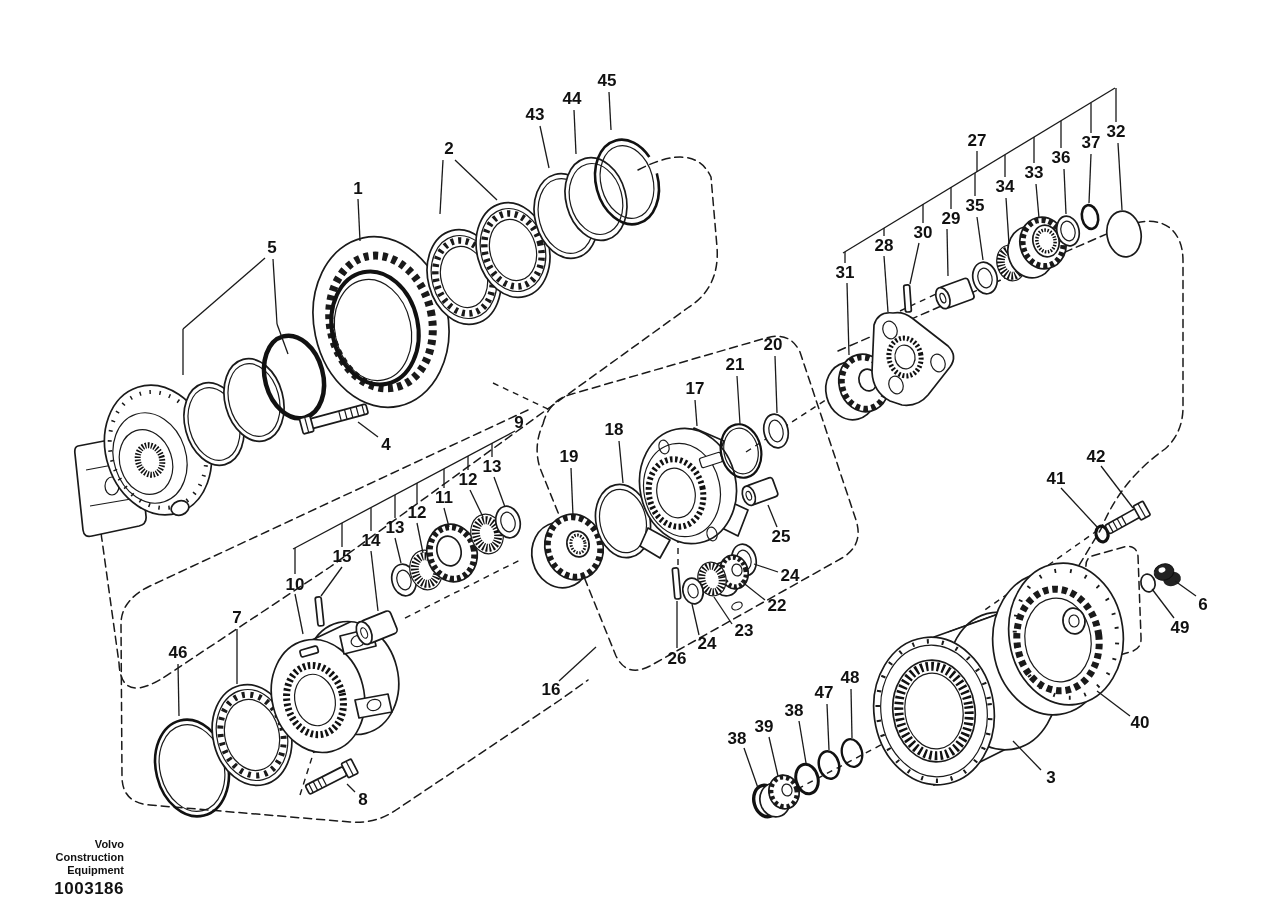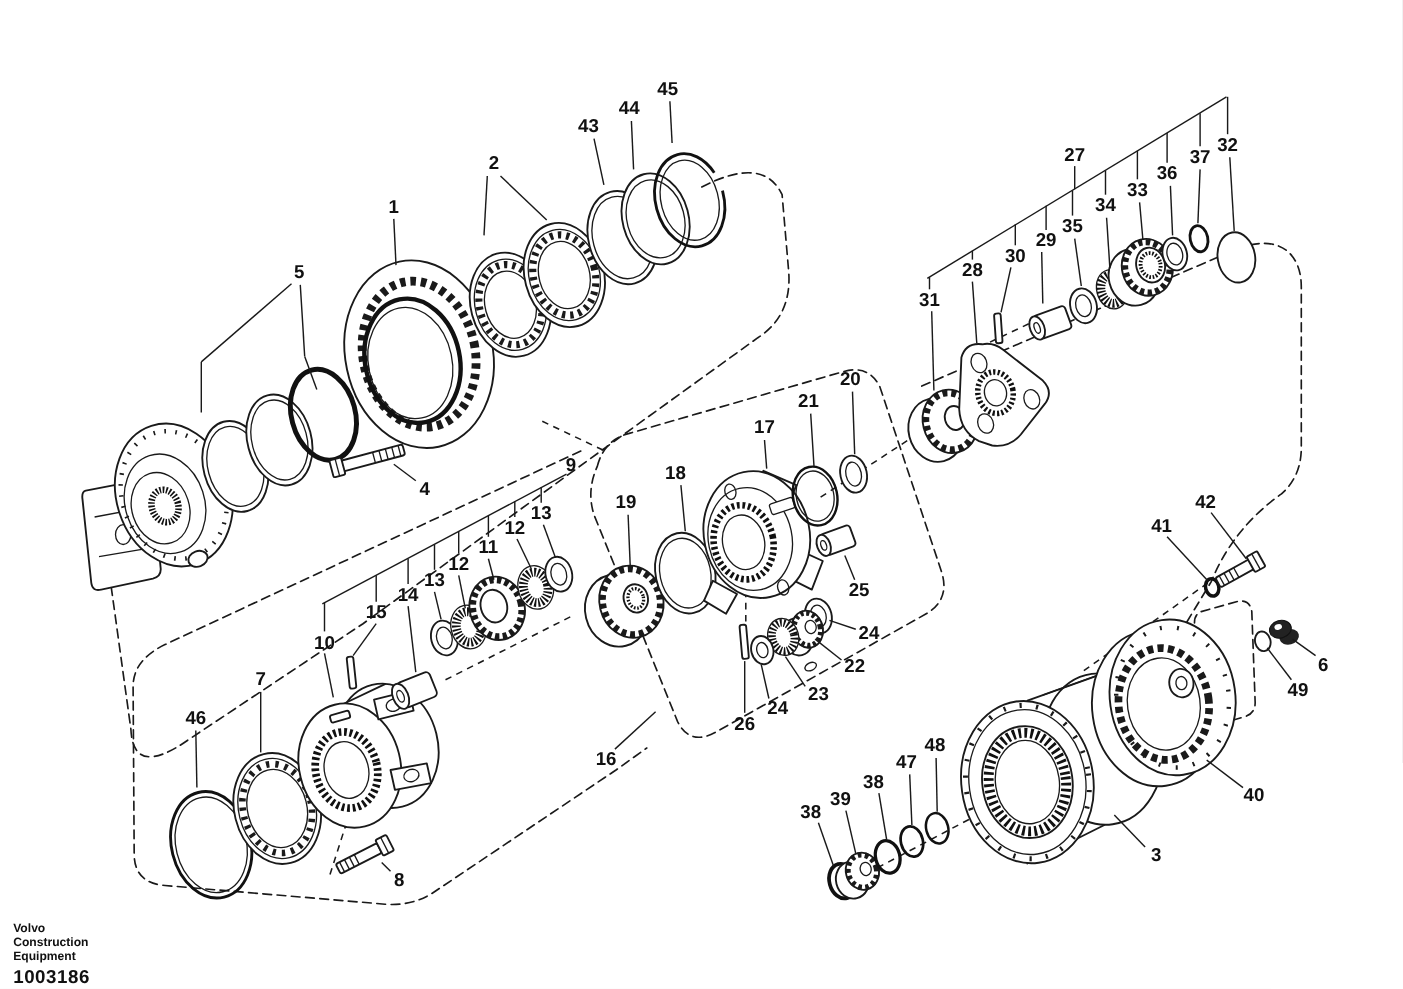--- a/index.html
+++ b/index.html
@@ -8,21 +8,21 @@
   #art{position:absolute;left:0;top:0;}
   .ln{stroke:#1a1a1a;fill:none;stroke-width:1.7;stroke-linecap:round;stroke-linejoin:round;}
   .thin{stroke:#1a1a1a;fill:none;stroke-width:1.2;}
   .wfill{fill:#ffffff;}
   .phantom{stroke:#1a1a1a;fill:none;stroke-width:1.5;stroke-dasharray:8 5;stroke-linecap:round;}
   .axisline{stroke:#1a1a1a;fill:none;stroke-width:1.4;stroke-dasharray:6 5;}
   .teeth{stroke:#1a1a1a;fill:none;}
   .dark{stroke:#111;fill:none;}
   .leader{stroke:#1a1a1a;stroke-width:1.3;fill:none;}
   .callout-text{font:bold 17px "Liberation Sans",sans-serif;fill:#111;text-anchor:middle;}
-  #footer{position:absolute;left:12px;top:838px;width:100px;text-align:left;color:#111;}
+  #footer{position:absolute;left:24px;top:838px;width:100px;text-align:right;color:#111;}
   #footer .brand{font:bold 11px "Liberation Sans",sans-serif;line-height:13px;}
   #footer .docnum{font:bold 17px "Liberation Sans",sans-serif;margin-top:2px;letter-spacing:0.5px;}
 </style>
 </head>
 <body>
 
 <div id="stage">
 
 <svg id="art" width="1275" height="899" viewBox="0 0 1275 899" xmlns="http://www.w3.org/2000/svg">
 

